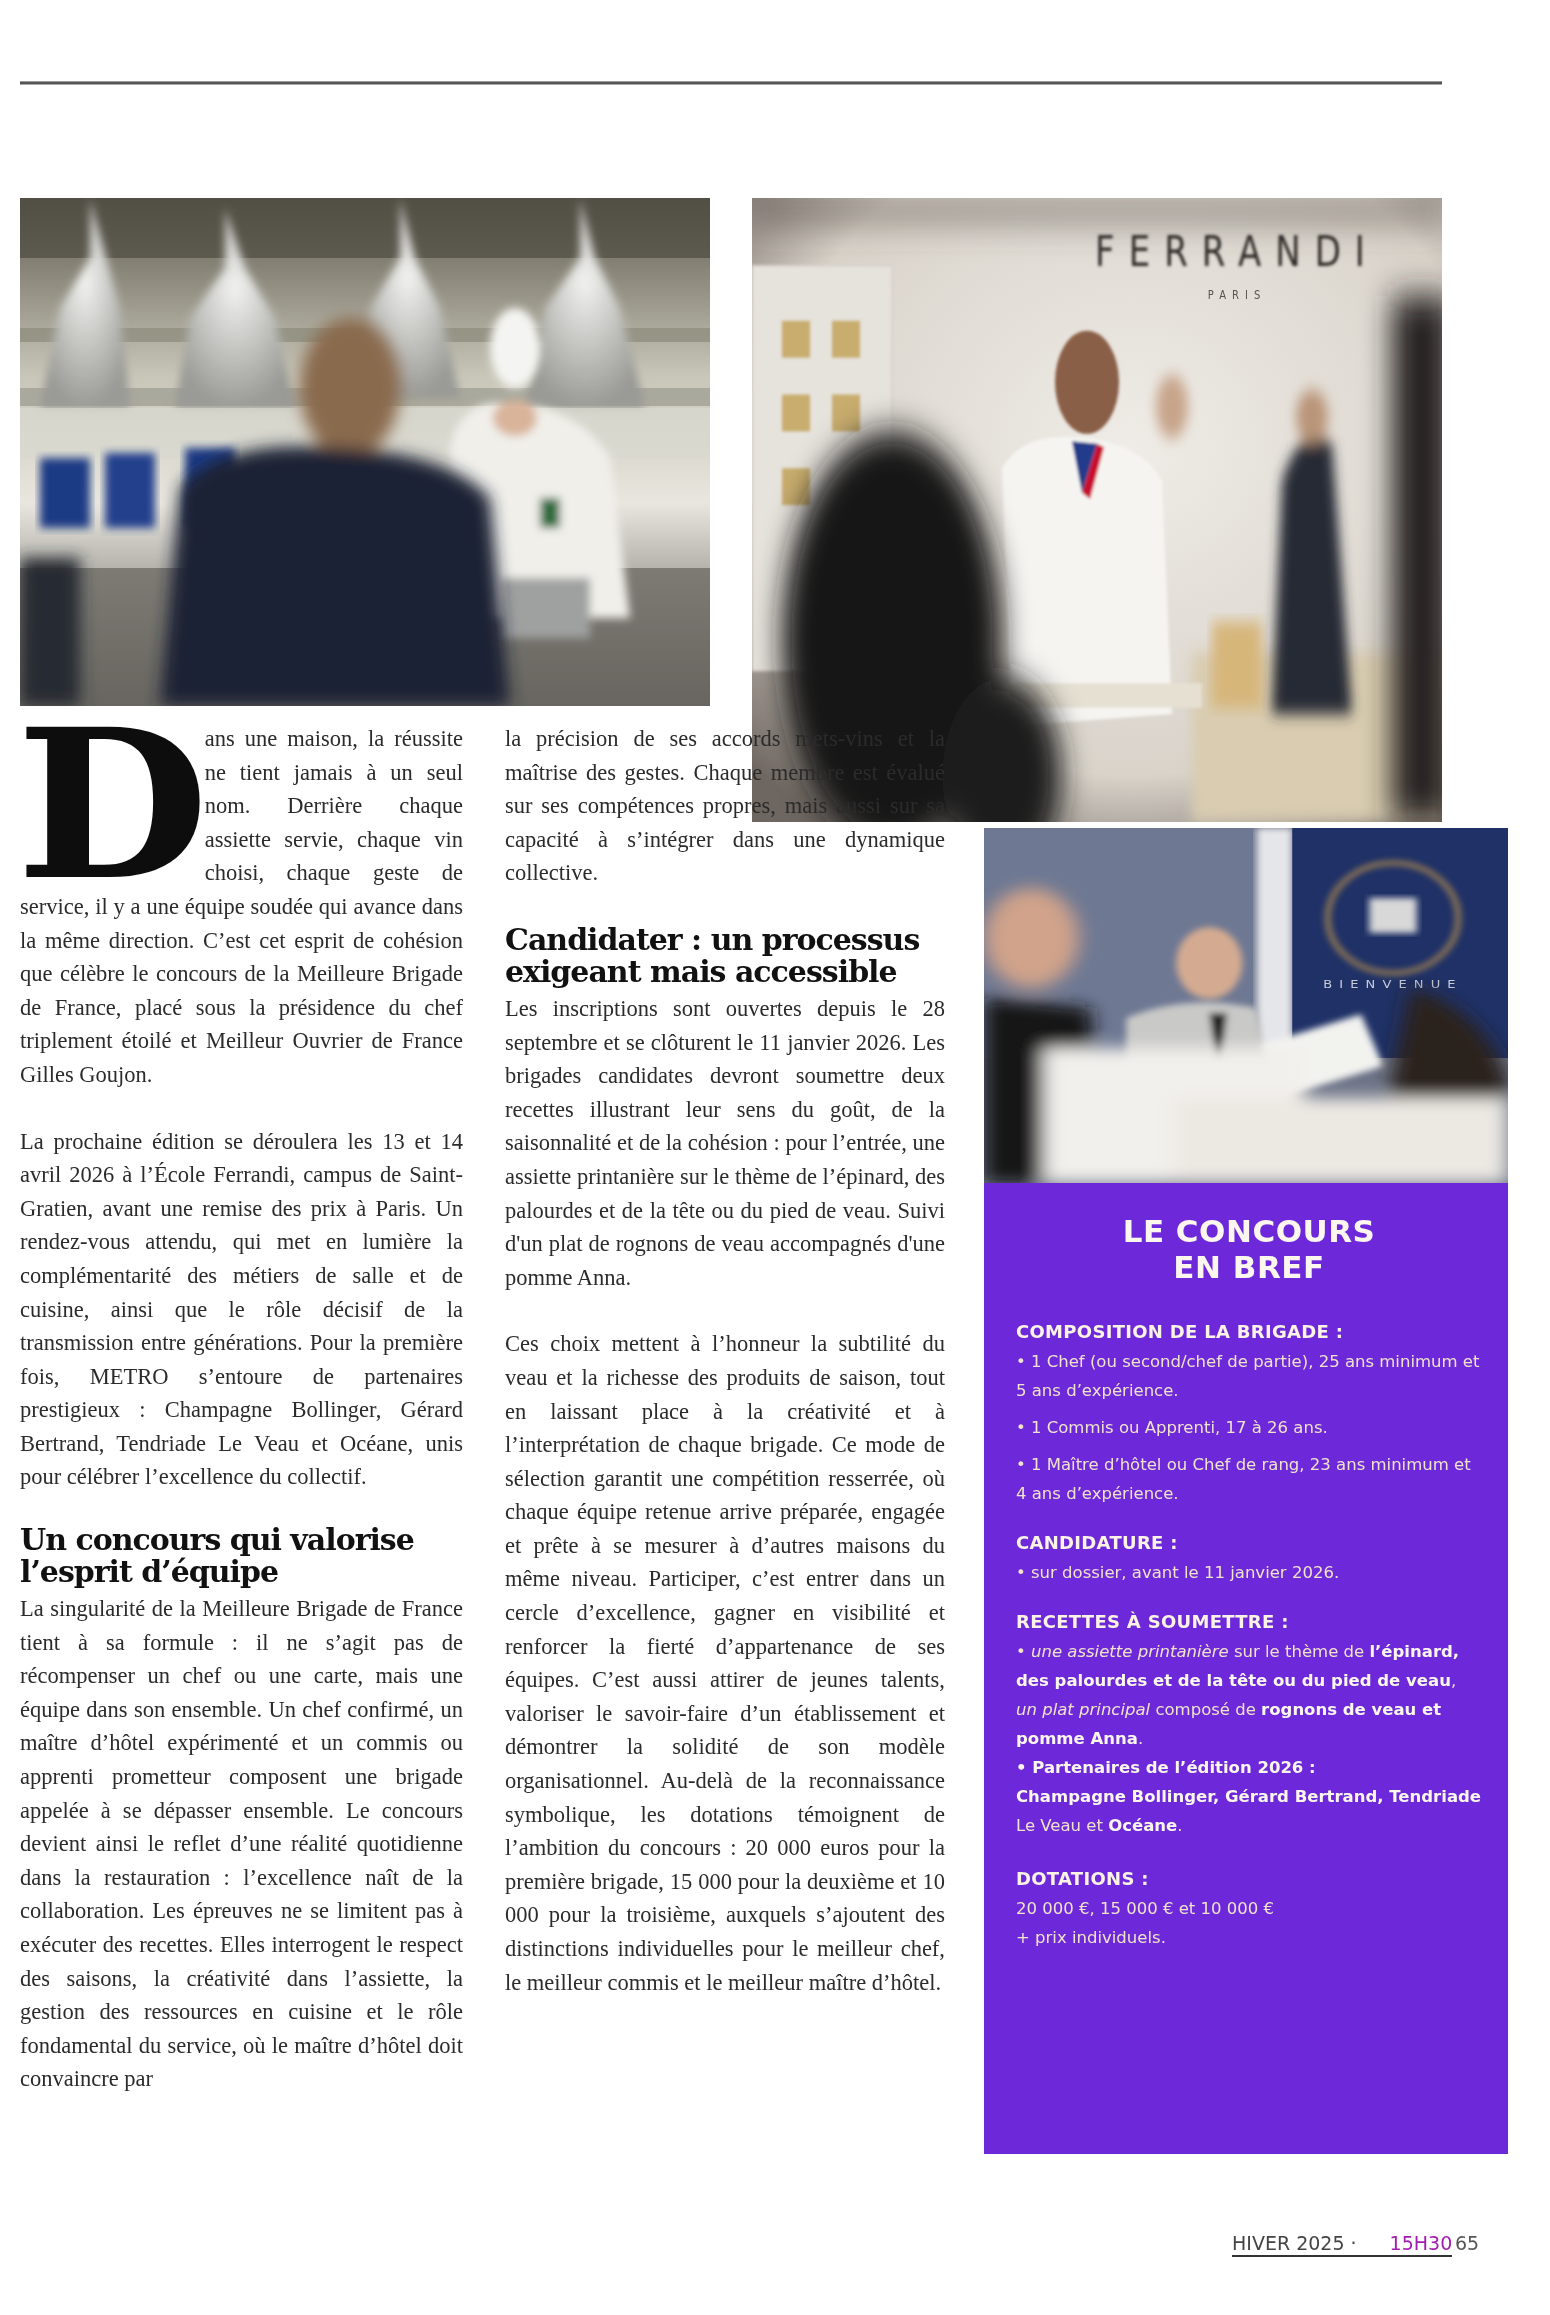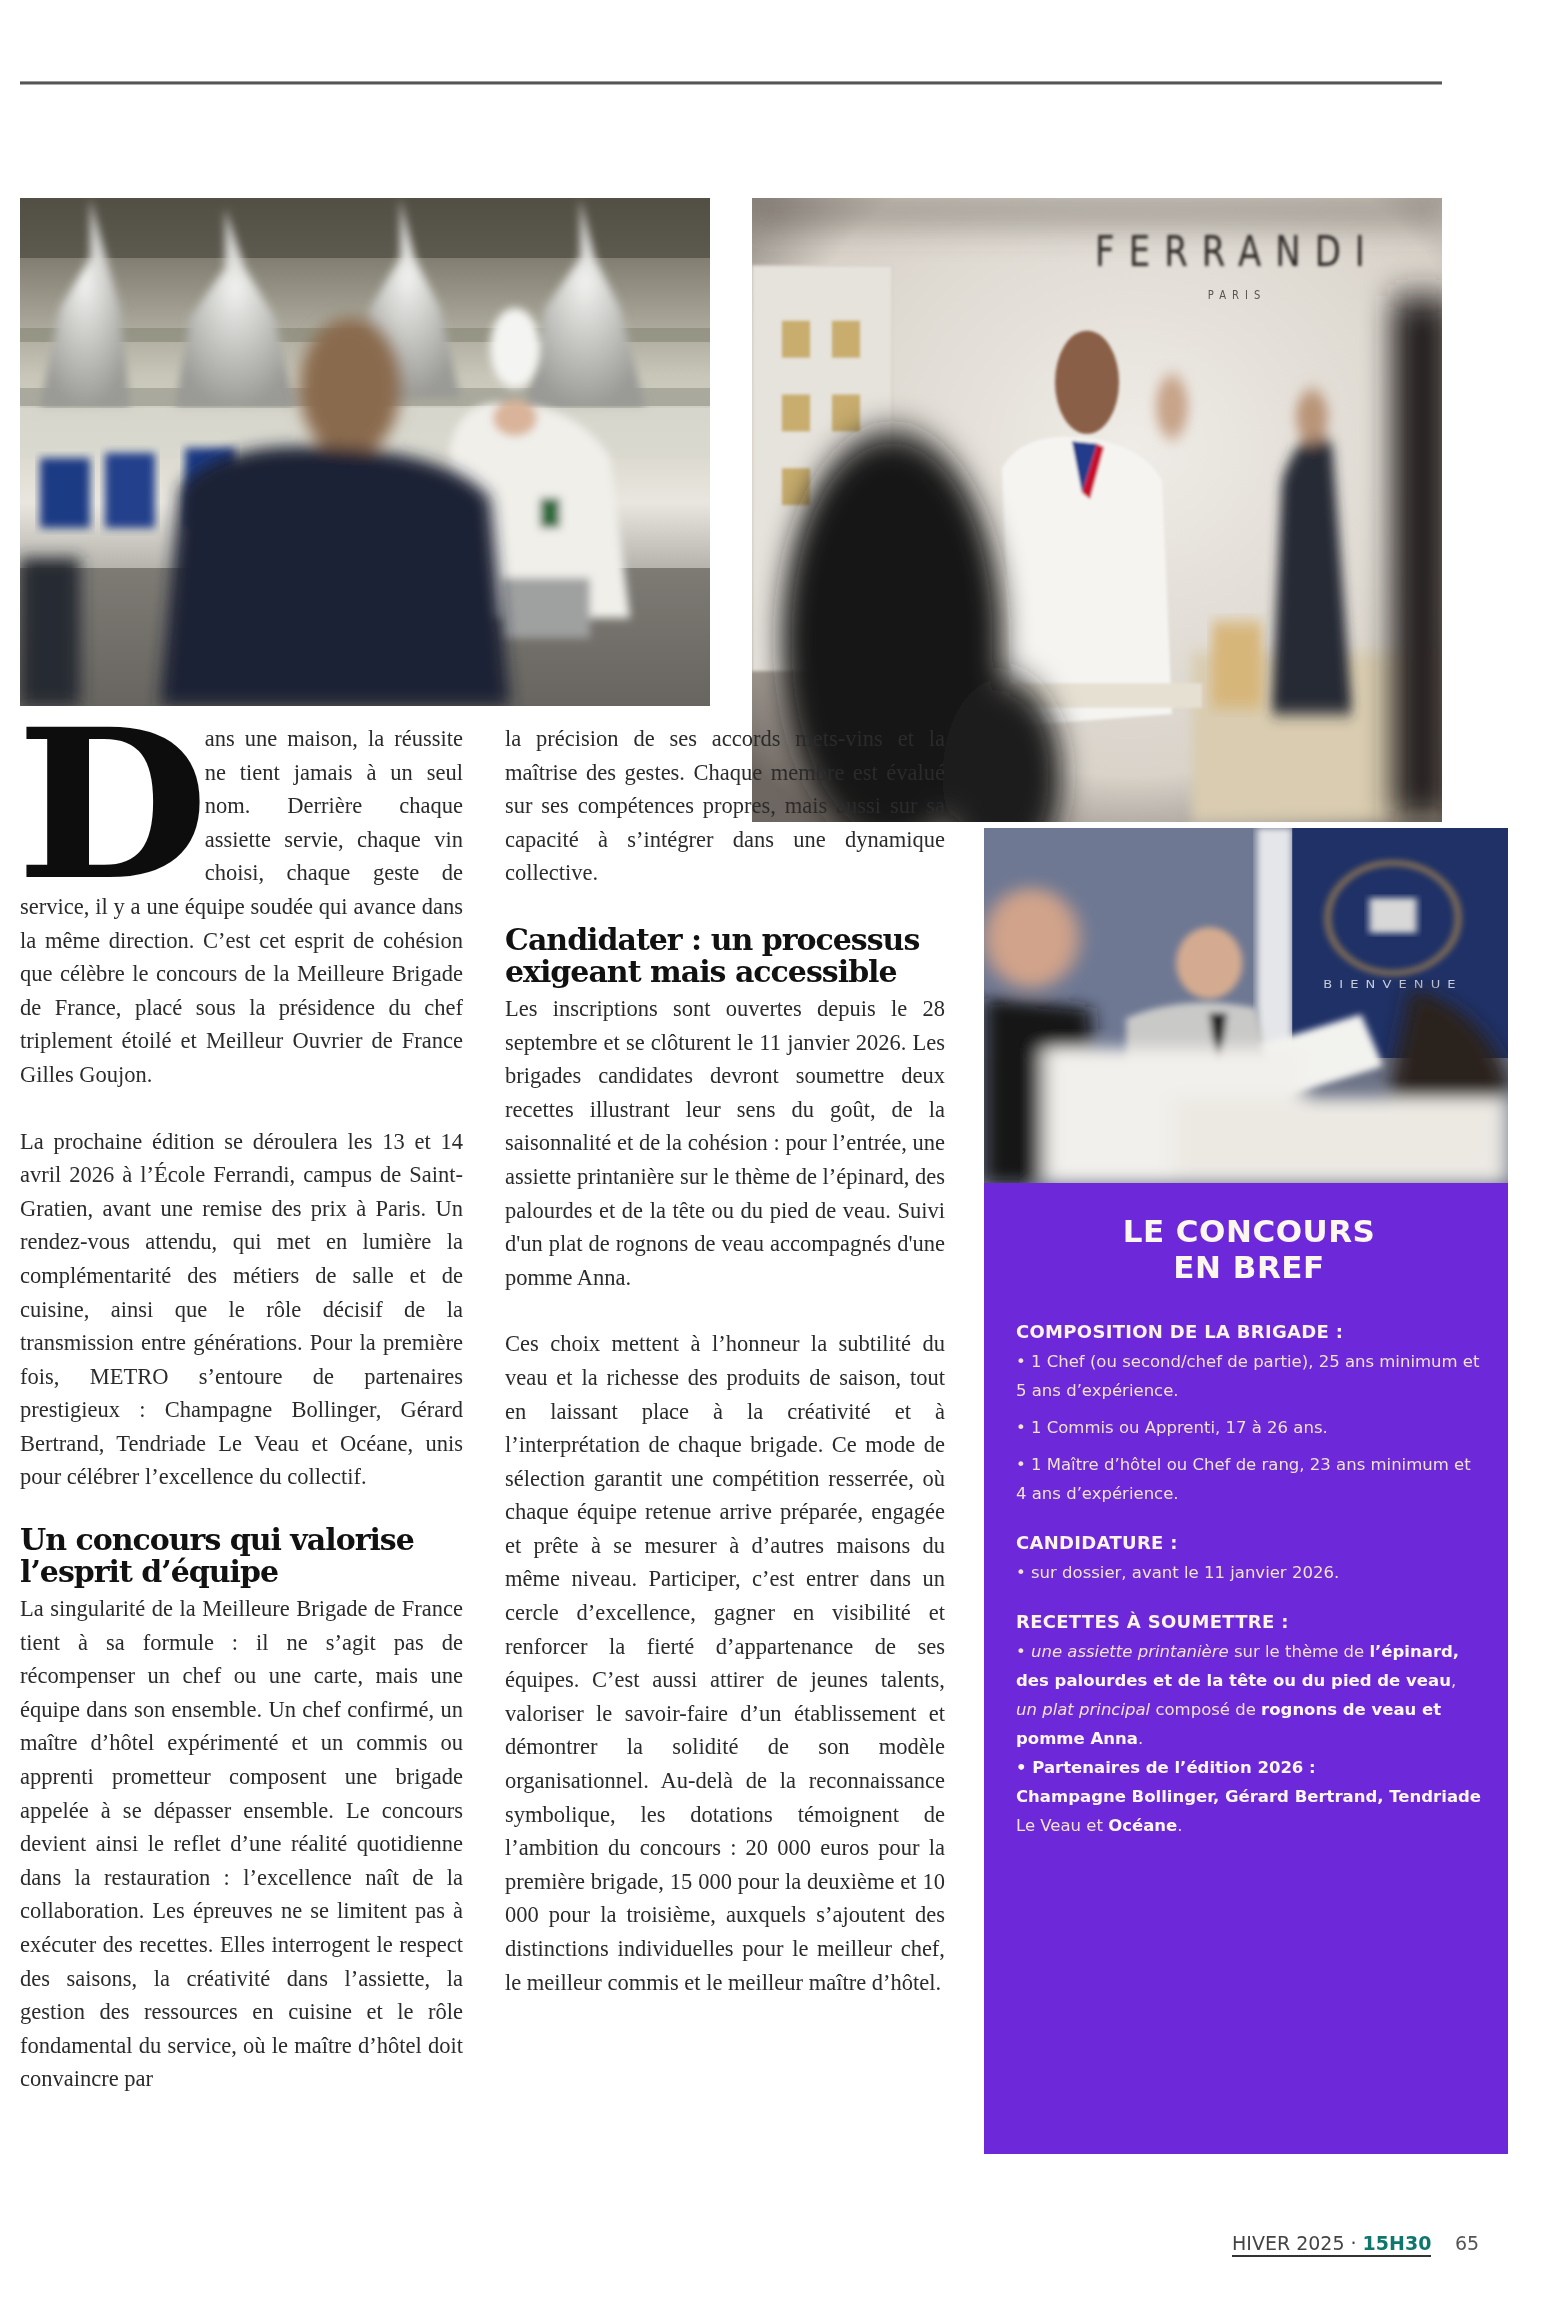--- a/index.html
+++ b/index.html
@@ -25,21 +25,21 @@
   .box-title { text-align: center; font-weight: bold; font-size: 31px; line-height: 36px; color: #fbf6ee; margin: 0 0 32px 0; letter-spacing: 0.5px; }
   .box h3 { font-size: 18px; font-weight: bold; margin: 0; line-height: 30px; color: #faf3e6; letter-spacing: 0.3px; }
   .box .item { font-size: 16.5px; line-height: 29px; color: #efe3cd; margin: 0 0 0 0; }
   .box .item + .item { margin-top: 8px; }
   .box .group { margin-bottom: 20px; }
   .box b { color: #fbf6ee; }
   .box i { color: #efe3cd; }
 
   .footer { position: absolute; top: 2232px; left: 1232px; font-family: "DejaVu Sans", sans-serif; font-size: 19px; color: #444; }
   .footer .issue { border-bottom: 2px solid #333; padding-bottom: 1px; }
-  .footer .mag { font-weight: bold; color: #0f766e; }
+  .footer .mag { font-weight: normal; color: #a21caf; margin-left: 27px; }
   .footer .pagenum { position: absolute; left: 223px; top: 0; color: #555; }
 </style>
 </head>
 <body>
 
 <div class="rule"></div>
 
 <div class="photo" id="photo-kitchen" title="Commis en toque blanche cuisinant dans une cuisine professionnelle, un homme en costume de dos au premier plan">
   <svg viewBox="0 0 690 508" preserveAspectRatio="none">
     <defs>
@@ -207,18 +207,23 @@
     <div class="item">• sur dossier, avant le 11 janvier 2026.</div>
   </div>
 
   <div class="group" style="margin-bottom:24px">
     <h3>RECETTES À SOUMETTRE :</h3>
     <div class="item">• <i>une assiette printanière</i><span> sur le thème de </span><b>l’épinard, des palourdes et de la tête ou du pied de veau</b><span>,</span><br><i>un plat principal</i><span> composé de </span><b>rognons de veau et pomme Anna</b><span>.</span></div>
     <div class="item" style="margin-top:0"><b>• Partenaires de l’édition 2026 :</b><br><b>Champagne Bollinger, Gérard Bertrand, Tendriade</b><span> Le Veau et </span><b>Océane</b><span>.</span></div>
   </div>
 
 
+  <div class="group">
+    <h3>DOTATIONS :</h3>
+    <div class="item">20 000 €, 15 000 € et 10 000 €</div>
+    <div class="item" style="margin-top:0">+ prix individuels.</div>
+  </div>
 </div>
 
 <div class="footer">
   <span class="issue"><span>HIVER 2025 · </span><span class="mag">15H30</span></span>
   <span class="pagenum">65</span>
 </div>
 
 </body></html>

